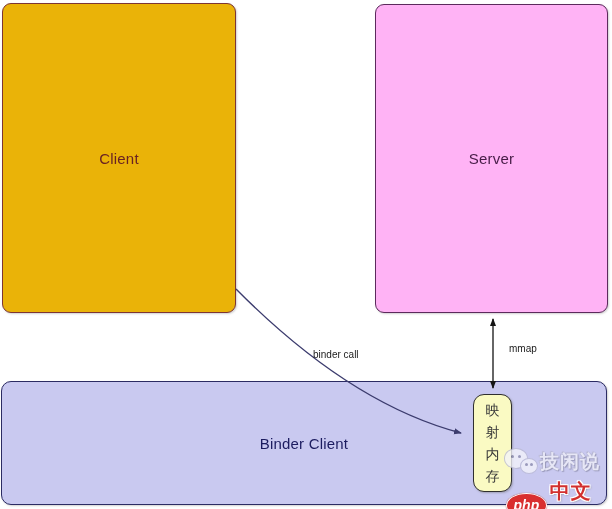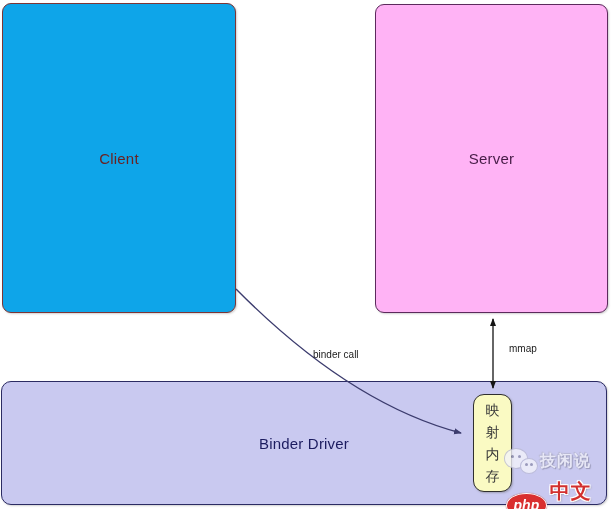--- a/index.html
+++ b/index.html
@@ -94,21 +94,21 @@
   }
   .bubble-big { left: 0; top: 2px; width: 22px; height: 19px; }
   .bubble-small { left: 16px; top: 12px; width: 16px; height: 14px; }
   .eye {
     position: absolute;
     width: 3px; height: 3px;
     background: #8e8eae;
     border-radius: 50%;
   }
   #wechat-name {
-    font-size: 16px;
+    font-size: 19px;
     font-weight: bold;
     color: rgba(250,250,255,0.9);
     text-shadow: 0 0 1px #9a9ab8, 1px 1px 1px #8a8aa8, -1px -1px 1px #b5b5cc;
     letter-spacing: 1px;
   }
   #php-row {
     position: absolute;
     left: 2px; top: 32px;
     display: flex;
     align-items: center;
@@ -134,30 +134,30 @@
     color: #d2302f;
     text-shadow: -1px -1px 0 #fff, 1px -1px 0 #fff, -1px 1px 0 #fff, 1px 1px 0 #fff, 1px 1px 2px #777;
     letter-spacing: 1px;
   }
 </style>
 </head>
 <body>
 
 <div id="canvas">
 
-  <div class="box" id="client-box" style="background-color: #0ea5e9; border-color: rgb(125, 53, 53);">
+  <div class="box" id="client-box" style="background-color: #eab308; border-color: rgb(125, 53, 53);">
     <span class="box-label" style="color: rgb(106, 35, 35);">Client</span>
   </div>
 
   <div class="box" id="server-box" style="background-color: rgb(255, 179, 245); border-color: rgb(92, 42, 92);">
     <span class="box-label" style="color: rgb(71, 28, 71);">Server</span>
   </div>
 
   <div class="box" id="binder-box" style="background-color: rgb(201, 201, 240); border-color: rgb(43, 43, 99);">
-    <span class="box-label" style="color: rgb(28, 28, 96);">Binder Driver</span>
+    <span class="box-label" style="color: rgb(28, 28, 96);">Binder Client</span>
   </div>
 
   <div class="box" id="mapped-memory-box" style="background-color: rgb(250, 250, 195); border-color: rgb(47, 47, 47);">
     <span class="mm-char" style="color: rgb(58, 58, 58);">映</span>
     <span class="mm-char" style="color: rgb(58, 58, 58);">射</span>
     <span class="mm-char" style="color: rgb(58, 58, 58);">内</span>
     <span class="mm-char" style="color: rgb(58, 58, 58);">存</span>
   </div>
 
   <svg id="arrow-layer" viewBox="0 0 612 509" xmlns="http://www.w3.org/2000/svg">

